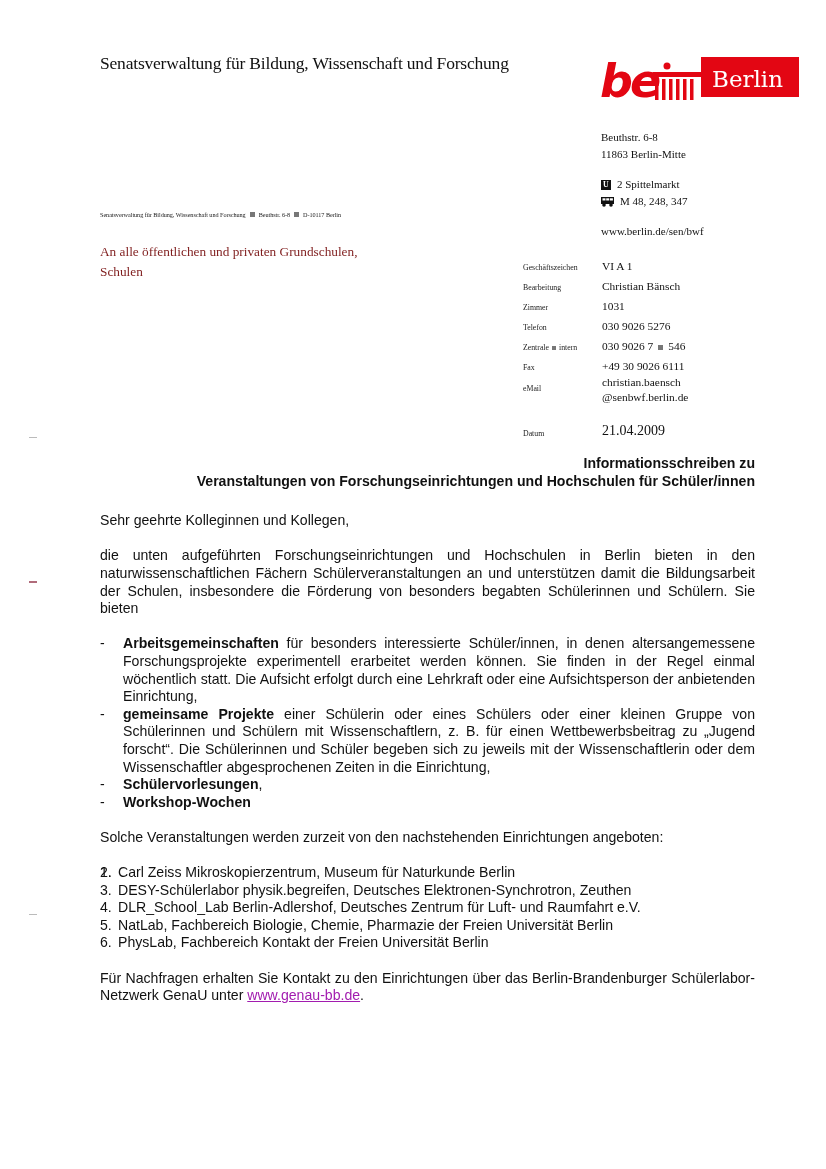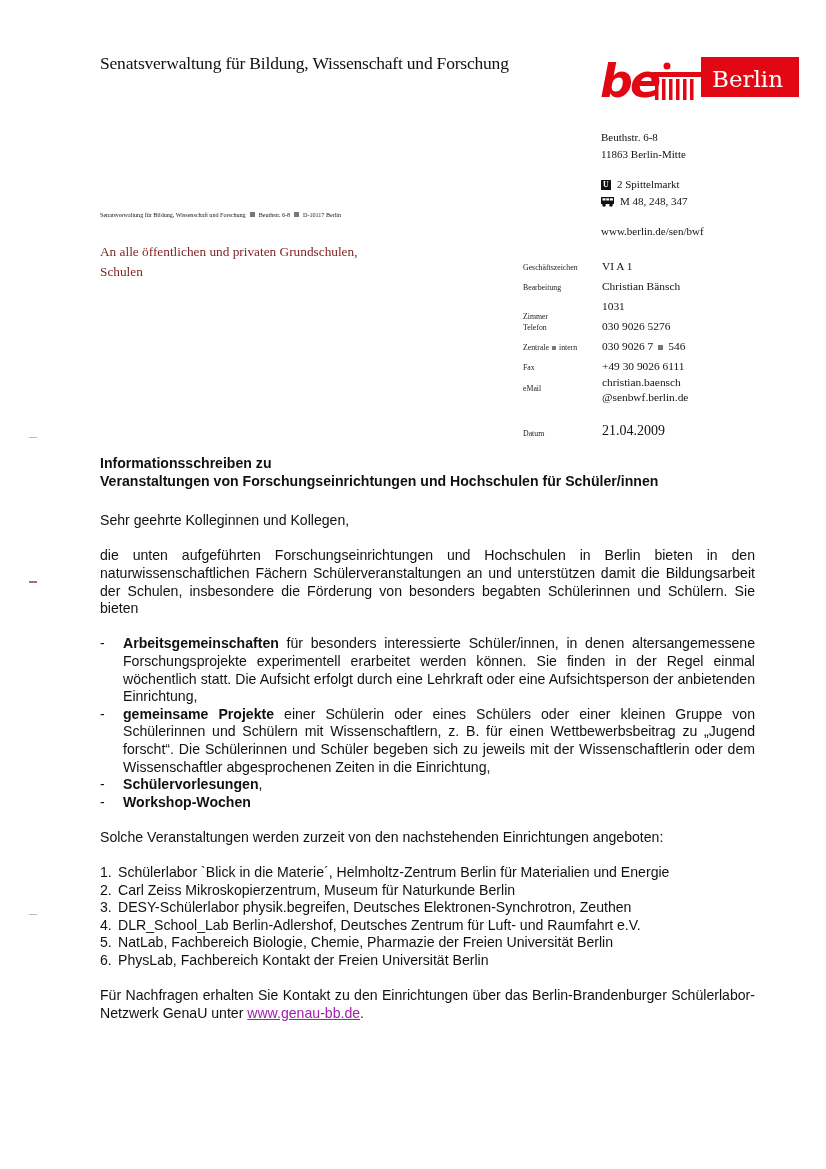--- a/index.html
+++ b/index.html
@@ -25,21 +25,21 @@
   #meta-table { position: absolute; left: 523px; top: 260px; }
   .meta-row { position: relative; height: 20px; }
   .meta-label { position: absolute; left: 0; font-size: 7.8px; color: #222; white-space: nowrap; }
   .meta-value { position: absolute; left: 79px; font-size: 11.4px; color: #111; white-space: nowrap; line-height: 15px; }
   .meta-label .sq { width: 4px; height: 4px; margin: 0 3px; }
   .meta-value .sq { width: 5px; height: 5px; margin: 0 5px; }
 
   .margin-mark { position: absolute; left: 29px; width: 8px; height: 1px; background: #bbb; }
 
   #letter { position: absolute; left: 100px; top: 455px; width: 655px; font-size: 14.1px; line-height: 17.6px; color: #111; }
-  #subject { text-align: left; font-weight: bold; margin: 0 0 22px 0; }
+  #subject { text-align: right; font-weight: bold; margin: 0 0 22px 0; }
   #subject div { line-height: 17.6px; }
   .para { margin: 0 0 17.6px 0; text-align: justify; }
   .bullets { margin: 0 0 17.6px 0; padding: 0; list-style: none; }
   .bullets li { position: relative; padding-left: 23px; text-align: justify; }
   .bullets li .dash { position: absolute; left: 0; top: 0; }
   .numbered { margin: 0 0 17.6px 0; padding: 0; list-style: none; }
   .numbered li { position: relative; padding-left: 18px; }
   .numbered li .num { position: absolute; left: 0; }
   a.link { color: #a21caf; text-decoration: underline; }
 </style>
@@ -99,21 +99,21 @@
 <div id="meta-table" class="sans">
   <div class="meta-row">
     <span class="meta-label" style="top:3px">Geschäftszeichen</span>
     <span class="meta-value" style="top:-1px">VI A 1</span>
   </div>
   <div class="meta-row">
     <span class="meta-label" style="top:3px">Bearbeitung</span>
     <span class="meta-value" style="top:-1px">Christian Bänsch</span>
   </div>
   <div class="meta-row">
-    <span class="meta-label" style="top:12px">Zimmer</span>
+    <span class="meta-label" style="top:3px">Zimmer</span>
     <span class="meta-value" style="top:-1px">1031</span>
   </div>
   <div class="meta-row">
     <span class="meta-label" style="top:3px">Telefon</span>
     <span class="meta-value" style="top:-1px">030 9026 5276</span>
   </div>
   <div class="meta-row">
     <span class="meta-label" style="top:3px"><span>Zentrale</span><span class="sq"></span><span>intern</span></span>
     <span class="meta-value" style="top:-1px"><span>030 9026 7</span><span class="sq"></span><span>546</span></span>
   </div>
@@ -151,21 +151,21 @@
   <ul class="bullets">
     <li><span class="dash">-</span><b>Arbeitsgemeinschaften</b><span> für besonders interessierte Schüler/innen, in denen altersangemessene Forschungsprojekte experimentell erarbeitet werden können. Sie finden in der Regel einmal wöchentlich statt. Die Aufsicht erfolgt durch eine Lehrkraft oder eine Aufsichtsperson der anbietenden Einrichtung,</span></li>
     <li><span class="dash">-</span><b>gemeinsame Projekte</b><span> einer Schülerin oder eines Schülers oder einer kleinen Gruppe von Schülerinnen und Schülern mit Wissenschaftlern, z. B. für einen Wettbewerbsbeitrag zu „Jugend forscht“. Die Schülerinnen und Schüler begeben sich zu jeweils mit der Wissenschaftlerin oder dem Wissenschaftler abgesprochenen Zeiten in die Einrichtung,</span></li>
     <li><span class="dash">-</span><b>Schülervorlesungen</b><span>,</span></li>
     <li><span class="dash">-</span><b>Workshop-Wochen</b><span></span></li>
   </ul>
 
   <p class="para">Solche Veranstaltungen werden zurzeit von den nachstehenden Einrichtungen angeboten:</p>
 
   <ol class="numbered">
-    <li><span class="num">1.</span><span>Schülerlabor `Blick in die Materie´, Helmholtz-Zentrum Berlin für Materialien und Energie</span></li>
+    <li><span class="num">1.</span></li>
     <li><span class="num">2.</span><span>Carl Zeiss Mikroskopierzentrum, Museum für Naturkunde Berlin</span></li>
     <li><span class="num">3.</span><span>DESY-Schülerlabor physik.begreifen, Deutsches Elektronen-Synchrotron, Zeuthen</span></li>
     <li><span class="num">4.</span><span>DLR_School_Lab Berlin-Adlershof, Deutsches Zentrum für Luft- und Raumfahrt e.V.</span></li>
     <li><span class="num">5.</span><span>NatLab, Fachbereich Biologie, Chemie, Pharmazie der Freien Universität Berlin</span></li>
     <li><span class="num">6.</span><span>PhysLab, Fachbereich Kontakt der Freien Universität Berlin</span></li>
   </ol>
 
   <p class="para"><span>Für Nachfragen erhalten Sie Kontakt zu den Einrichtungen über das Berlin-Brandenburger Schülerlabor-Netzwerk GenaU unter </span><a class="link">www.genau-bb.de</a><span>.</span></p>
 </div>
 

